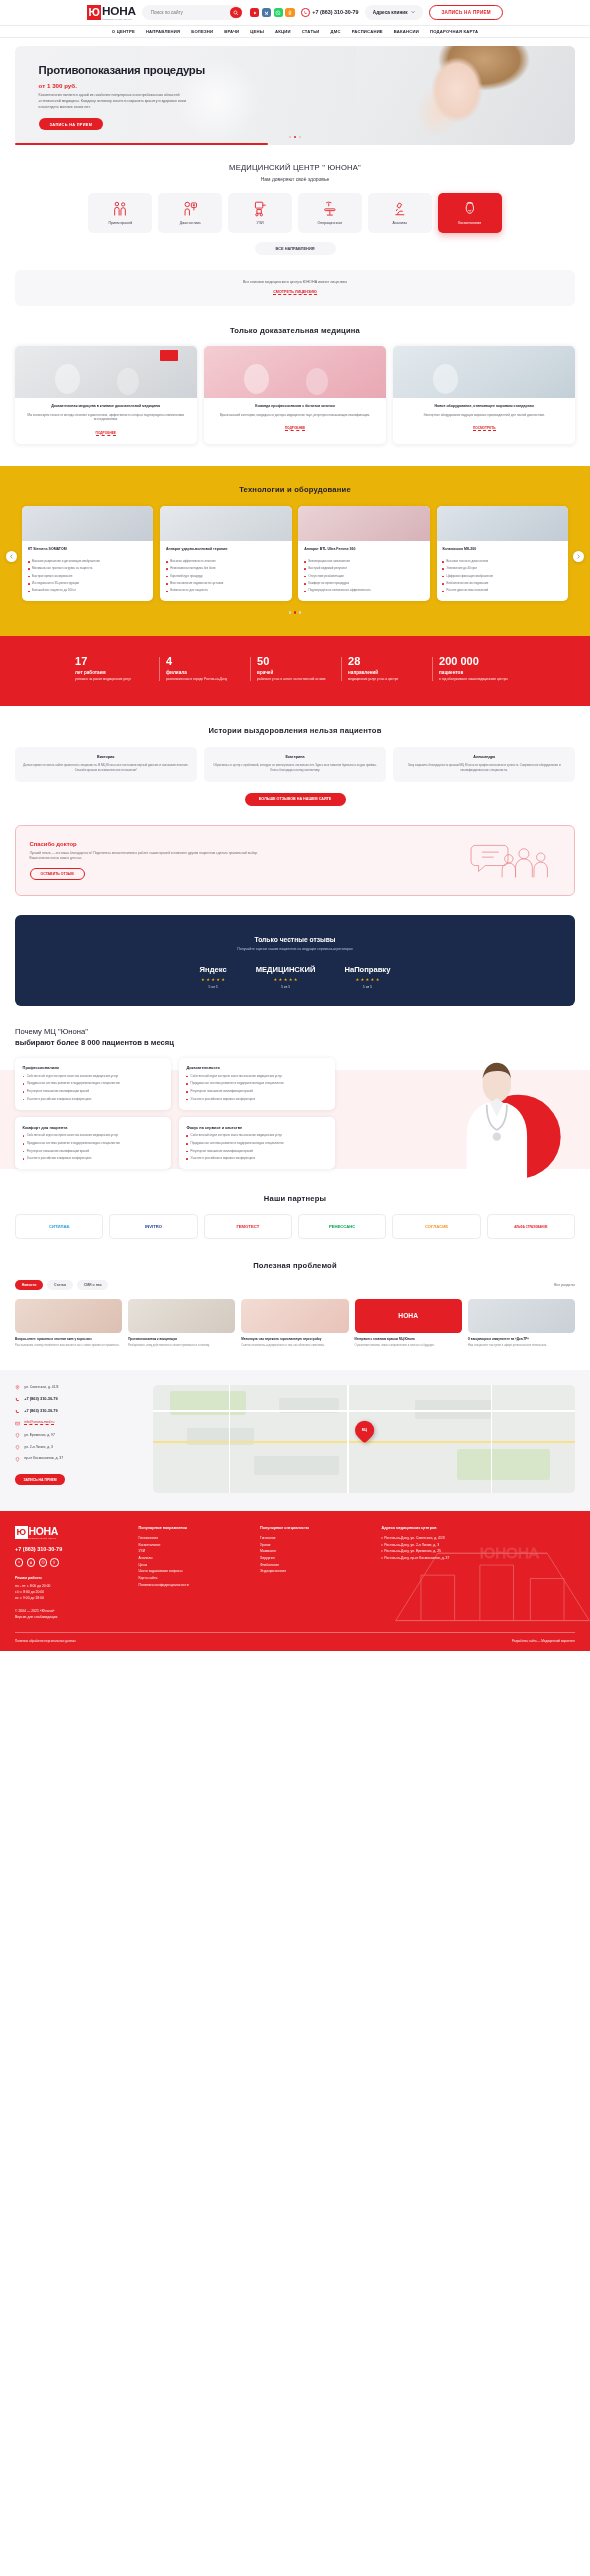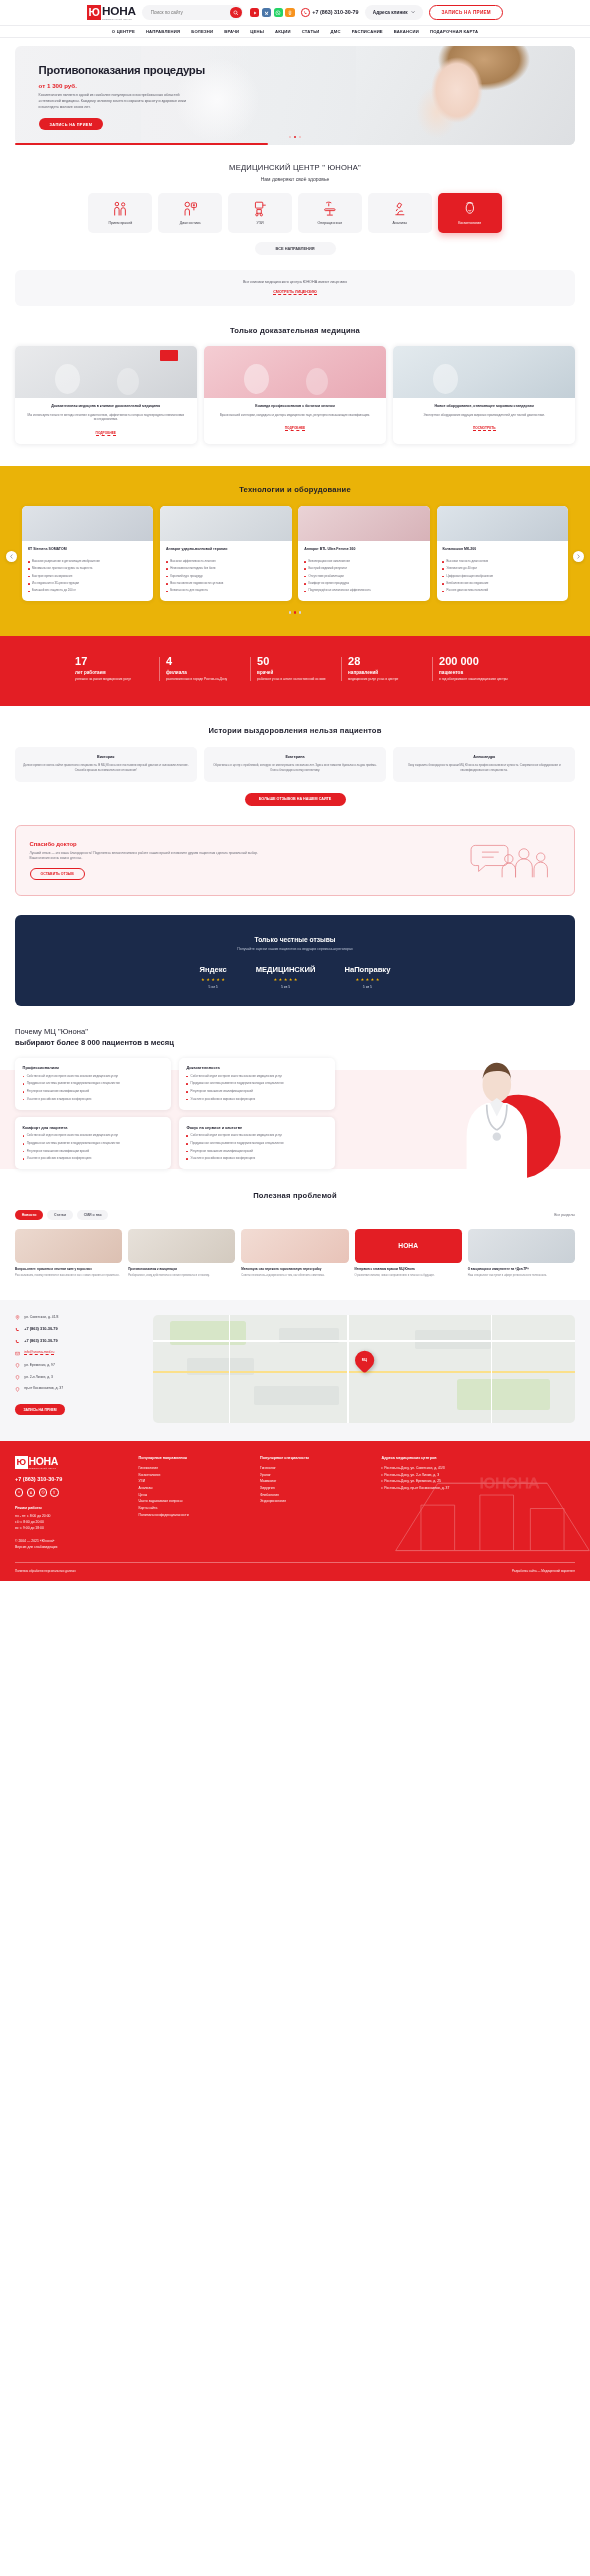--- a/index.html
+++ b/index.html
@@ -731,20 +731,31 @@
       <ellipse cx="78" cy="34" rx="17" ry="21" fill="#f3ddd0"></ellipse>
       <path d="M61 30c0-14 8-22 17-22s17 8 17 22c0-8-6-12-17-12s-17 4-17 12z" fill="#6b4a32"></path>
       <path d="M66 56c-16 6-24 20-24 40v54h72V96c0-20-8-34-24-40z" fill="#ffffff"></path>
       <path d="M70 56l8 16 8-16-8-6z" fill="#f0f1f3"></path>
       <circle cx="78" cy="96" r="5" fill="#d8dbe0"></circle>
       <path d="M66 58c0 16 4 26 12 30" fill="none" stroke="#c9ccd2" stroke-width="2"></path>
       <path d="M90 58c0 16-4 26-12 30" fill="none" stroke="#c9ccd2" stroke-width="2"></path>
     </svg>
   </div>
 
+  <div class="partners">
+    <div class="sec-title b">Наши партнеры</div>
+    <div class="part-row">
+      <div class="part" style="color:#2b9fd8">СИТИЛАБ</div>
+      <div class="part" style="color:#1c3f94">INVITRO</div>
+      <div class="part" style="color:#e31e24">ГЕМОТЕСТ</div>
+      <div class="part" style="color:#00a650">РЕНЕССАНС</div>
+      <div class="part" style="color:#f7931e">СОГЛАСИЕ</div>
+      <div class="part" style="color:#e31e24;font-size:2.9px">АЛЬФА СТРАХОВАНИЕ</div>
+    </div>
+  </div>
 
   <div class="useful">
     <div class="sec-title b">Полезная проблемой</div>
     <div class="uf-tabs">
       <div class="uf-tab on">Новости</div>
       <div class="uf-tab">Статьи</div>
       <div class="uf-tab">СМИ о нас</div>
       <div class="uf-all">Все разделы</div>
     </div>
     <div class="uf-row">

